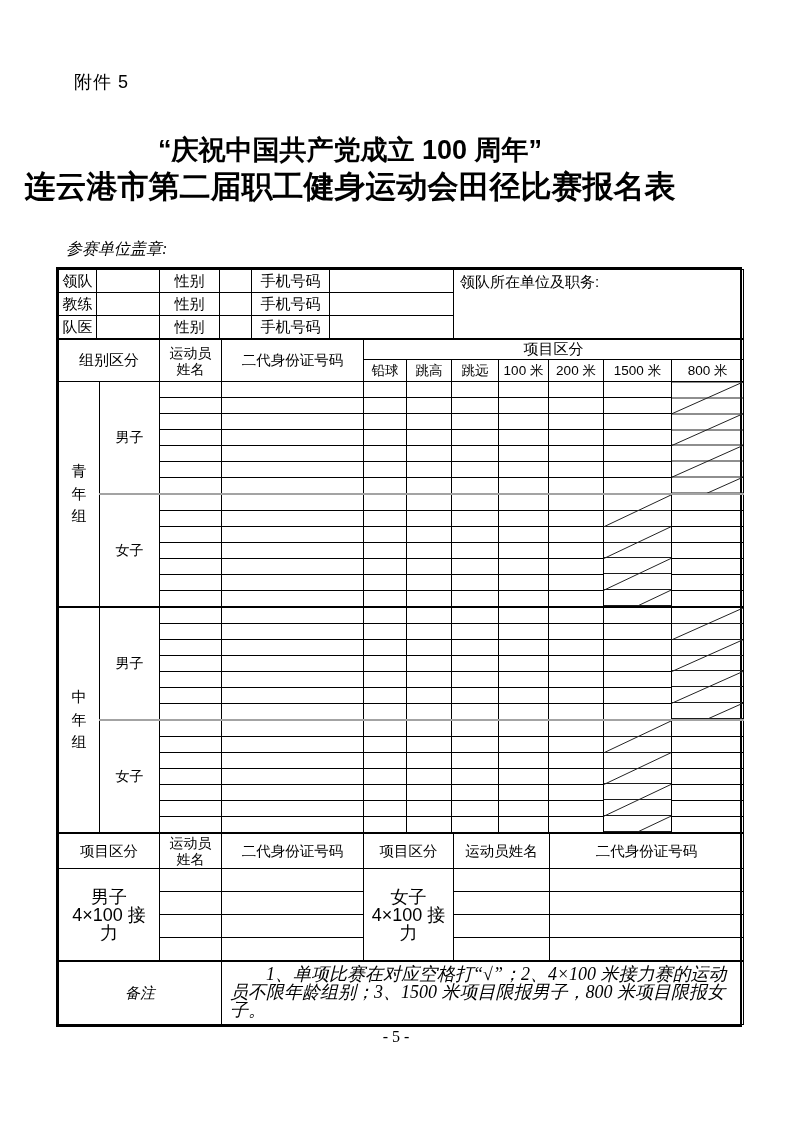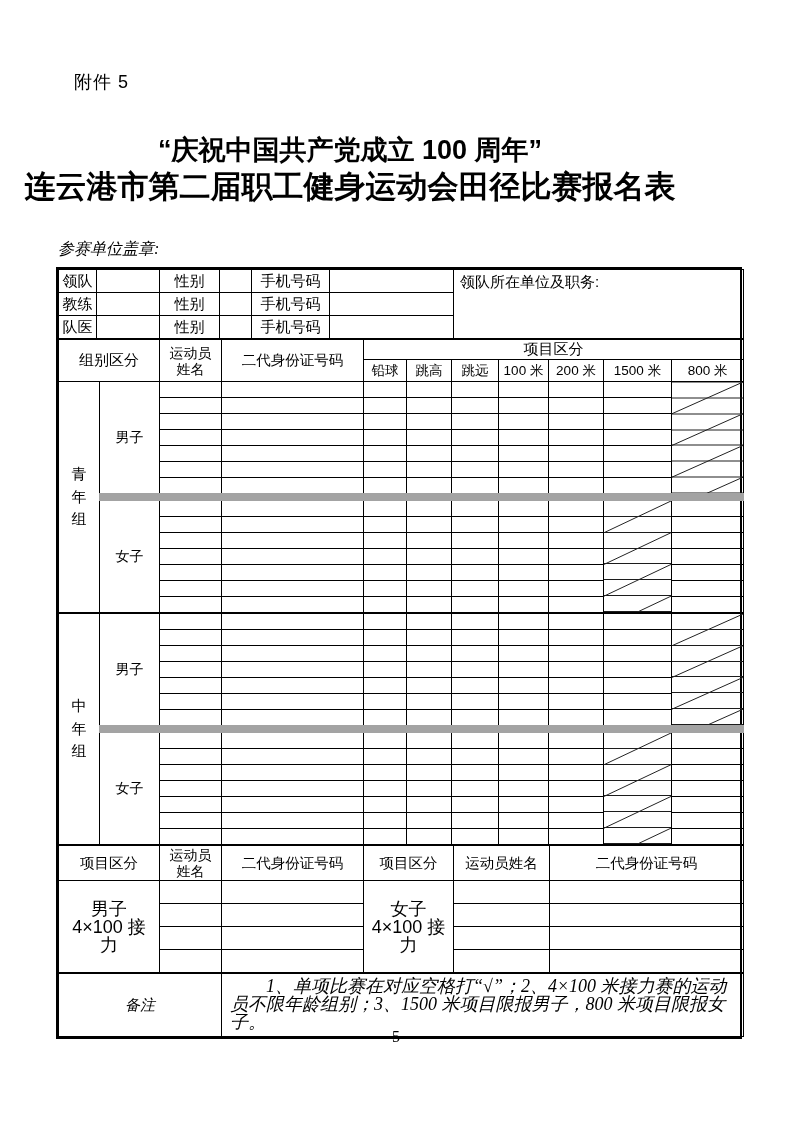--- a/index.html
+++ b/index.html
@@ -3,38 +3,38 @@
 <meta charset="utf-8">
 <style>
   html,body{margin:0;padding:0;background:#ffffff;}
   body{width:792px;height:1122px;position:relative;font-family:"Liberation Sans",sans-serif;color:#000;}
   .page{position:absolute;inset:0;background:#fff;overflow:hidden;}
 
   .attachment{position:absolute;left:74px;top:70px;font-size:18px;letter-spacing:1px;}
   .title{position:absolute;top:134px;left:0;width:700px;text-align:center;font-weight:700;}
   .t1{font-size:27px;line-height:33px;}
   .t2{font-size:31px;line-height:39px;}
-  .kai{font-family:"Liberation Serif",serif;font-style:italic;}
+  .kai{font-family:"Liberation Serif",serif;font-style:italic;margin-left:8px;}
   .seal{position:absolute;left:58px;top:239px;font-size:16px;}
   .pagenum{position:absolute;top:1028px;left:0;width:792px;text-align:center;font-size:16px;font-family:"Liberation Serif",serif;}
 
   .form{position:absolute;left:56px;top:267px;width:686px;border:2px solid #000;box-sizing:border-box;background:#fff;}
   table{border-collapse:collapse;table-layout:fixed;width:100%;}
   td{border:1px solid #000;padding:0;text-align:center;vertical-align:middle;font-size:14px;overflow:hidden;}
 
   .officials td{height:22px;font-size:15px;}
   .unit{text-align:left;vertical-align:top;padding:3px 6px;box-sizing:border-box;}
 
   .hA td{height:19px;font-size:15px;}
   .hB td{height:21px;font-size:13.5px;}
   .wrap{padding:0 7px;line-height:16px;box-sizing:border-box;}
   .entry td{height:15px;}
   .group-cell .vtext{width:1.15em;margin:0 auto;line-height:1.5;font-size:15px;}
   .gender-cell{font-size:14px;}
-  .gender-start td{border-top:8px solid #a3a3a3;}
+  .gender-start td{border-top:2px solid #a3a3a3;}
   .group-start td{border-top:2px solid #000;}
 
   .slash-cell{position:relative;background:repeating-linear-gradient(to bottom,
       transparent 0,transparent calc(100%/7 - 1px),
       #1c1c1c calc(100%/7 - 1px),#1c1c1c calc(100%/7));}
   .slash-svg{position:absolute;left:0;top:0;width:100%;height:100%;display:block;}
   .slash-svg line{stroke:#222;stroke-width:1;}
 
   .relay thead td{height:34px;font-size:14.5px;}
   .relay tbody td{height:22px;}

